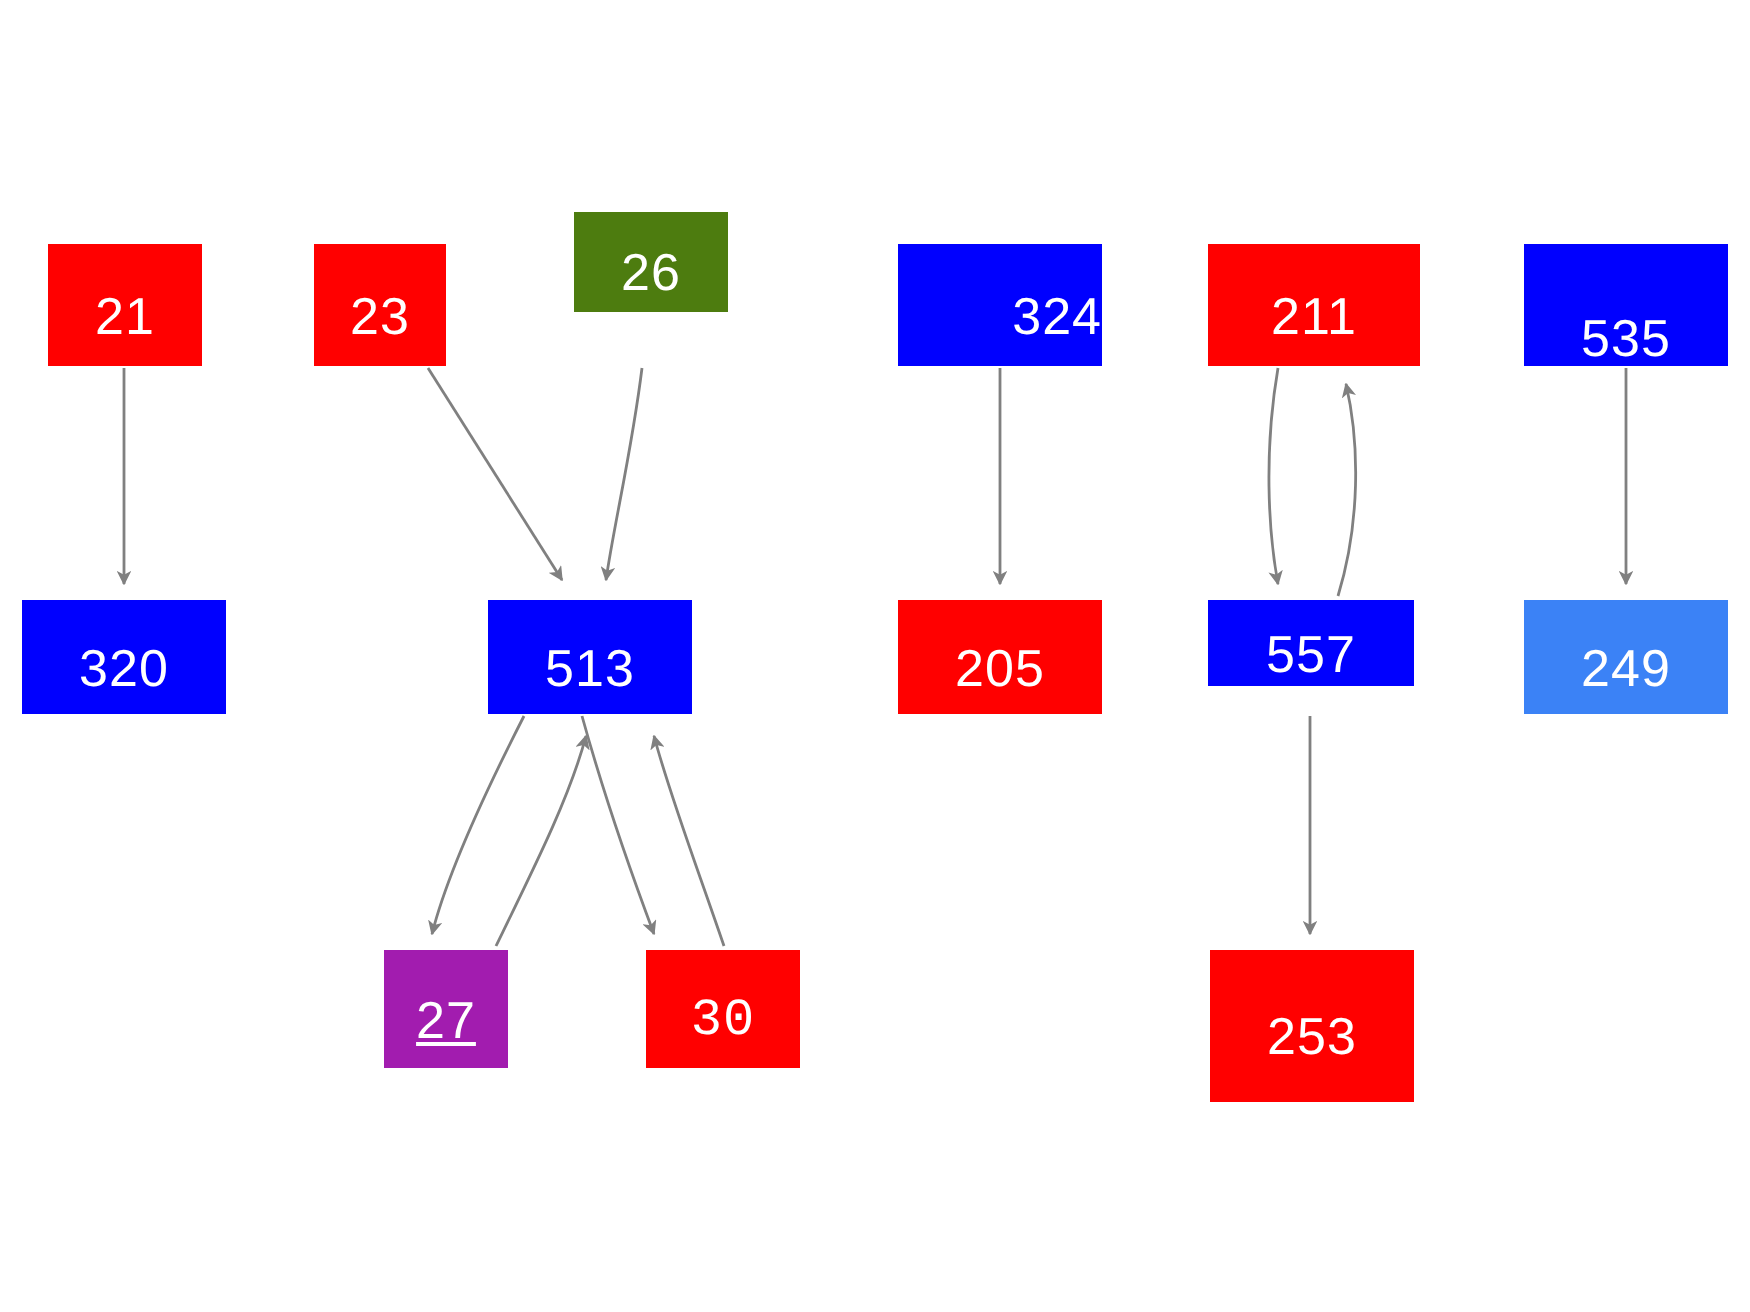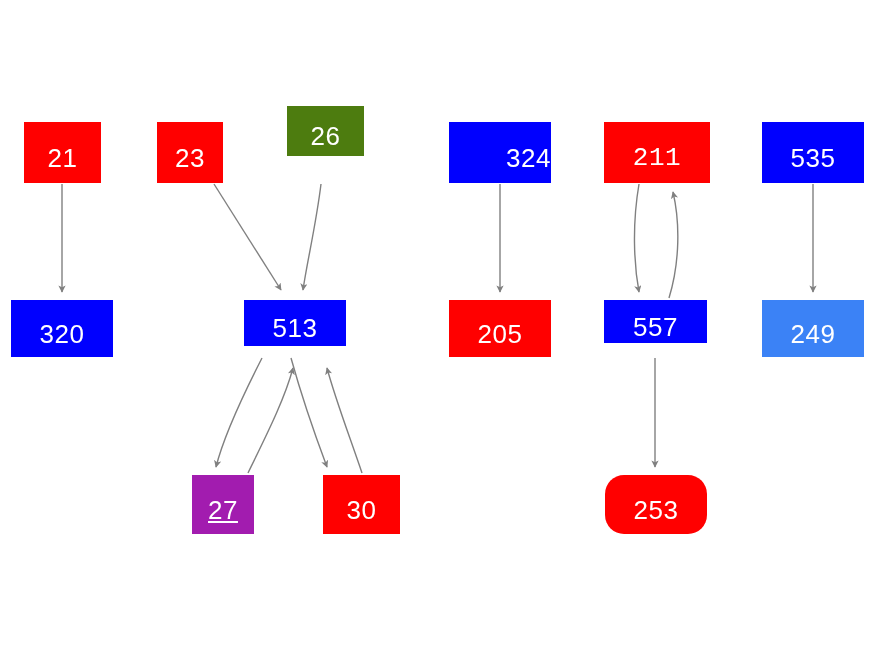--- a/index.html
+++ b/index.html
@@ -77,45 +77,45 @@
       </div>
       <div class="node" style="left: 157px; top: 122px; width: 66px; height: 61px; background: rgb(255, 0, 0);">
         <span class="node-label">23</span>
       </div>
       <div class="node" style="left: 287px; top: 106px; width: 77px; height: 50px; background: #4d7c0f;">
         <span class="node-label">26</span>
       </div>
       <div class="node" style="left: 449px; top: 122px; width: 102px; height: 61px; background: rgb(0, 0, 255); justify-content: flex-end;">
         <span class="node-label">324</span>
       </div>
-      <div class="node" style="left: 604px; top: 122px; width: 106px; height: 61px; background: rgb(255, 0, 0); font-family: Liberation Mono, monospace;">
+      <div class="node" style="left: 604px; top: 122px; width: 106px; height: 61px; background: rgb(255, 0, 0);">
         <span class="node-label">211</span>
       </div>
-      <div class="node" style="left: 762px; top: 122px; width: 102px; height: 61px; background: rgb(0, 0, 255);">
+      <div class="node" style="left: 762px; top: 122px; width: 102px; height: 61px; background: rgb(0, 0, 255); align-items: flex-end;">
         <span class="node-label">535</span>
       </div>
       <div class="node" style="left: 11px; top: 300px; width: 102px; height: 57px; background: rgb(0, 0, 255);">
         <span class="node-label">320</span>
       </div>
-      <div class="node" style="left: 244px; top: 300px; width: 102px; height: 46px; background: rgb(0, 0, 255);">
+      <div class="node" style="left: 244px; top: 300px; width: 102px; height: 57px; background: rgb(0, 0, 255);">
         <span class="node-label">513</span>
       </div>
       <div class="node" style="left: 449px; top: 300px; width: 102px; height: 57px; background: rgb(255, 0, 0);">
         <span class="node-label">205</span>
       </div>
       <div class="node" style="left: 604px; top: 300px; width: 103px; height: 43px; background: rgb(0, 0, 255);">
         <span class="node-label">557</span>
       </div>
       <div class="node" style="left: 762px; top: 300px; width: 102px; height: 57px; background: #3b82f6;">
         <span class="node-label">249</span>
       </div>
       <div class="node" style="left: 192px; top: 475px; width: 62px; height: 59px; background: #a21caf; text-decoration: underline;">
         <span class="node-label">27</span>
       </div>
-      <div class="node" style="left: 323px; top: 475px; width: 77px; height: 59px; background: rgb(255, 0, 0);">
+      <div class="node" style="left: 323px; top: 475px; width: 77px; height: 59px; background: rgb(255, 0, 0); font-family: Liberation Mono, monospace;">
         <span class="node-label">30</span>
       </div>
-      <div class="node" style="left: 605px; top: 475px; width: 102px; height: 59px; background: rgb(255, 0, 0); border-radius: 19px;">
+      <div class="node" style="left: 605px; top: 475px; width: 102px; height: 76px; background: rgb(255, 0, 0);">
         <span class="node-label">253</span>
       </div>
     </div>
 
 </div>
 
 </body></html>

